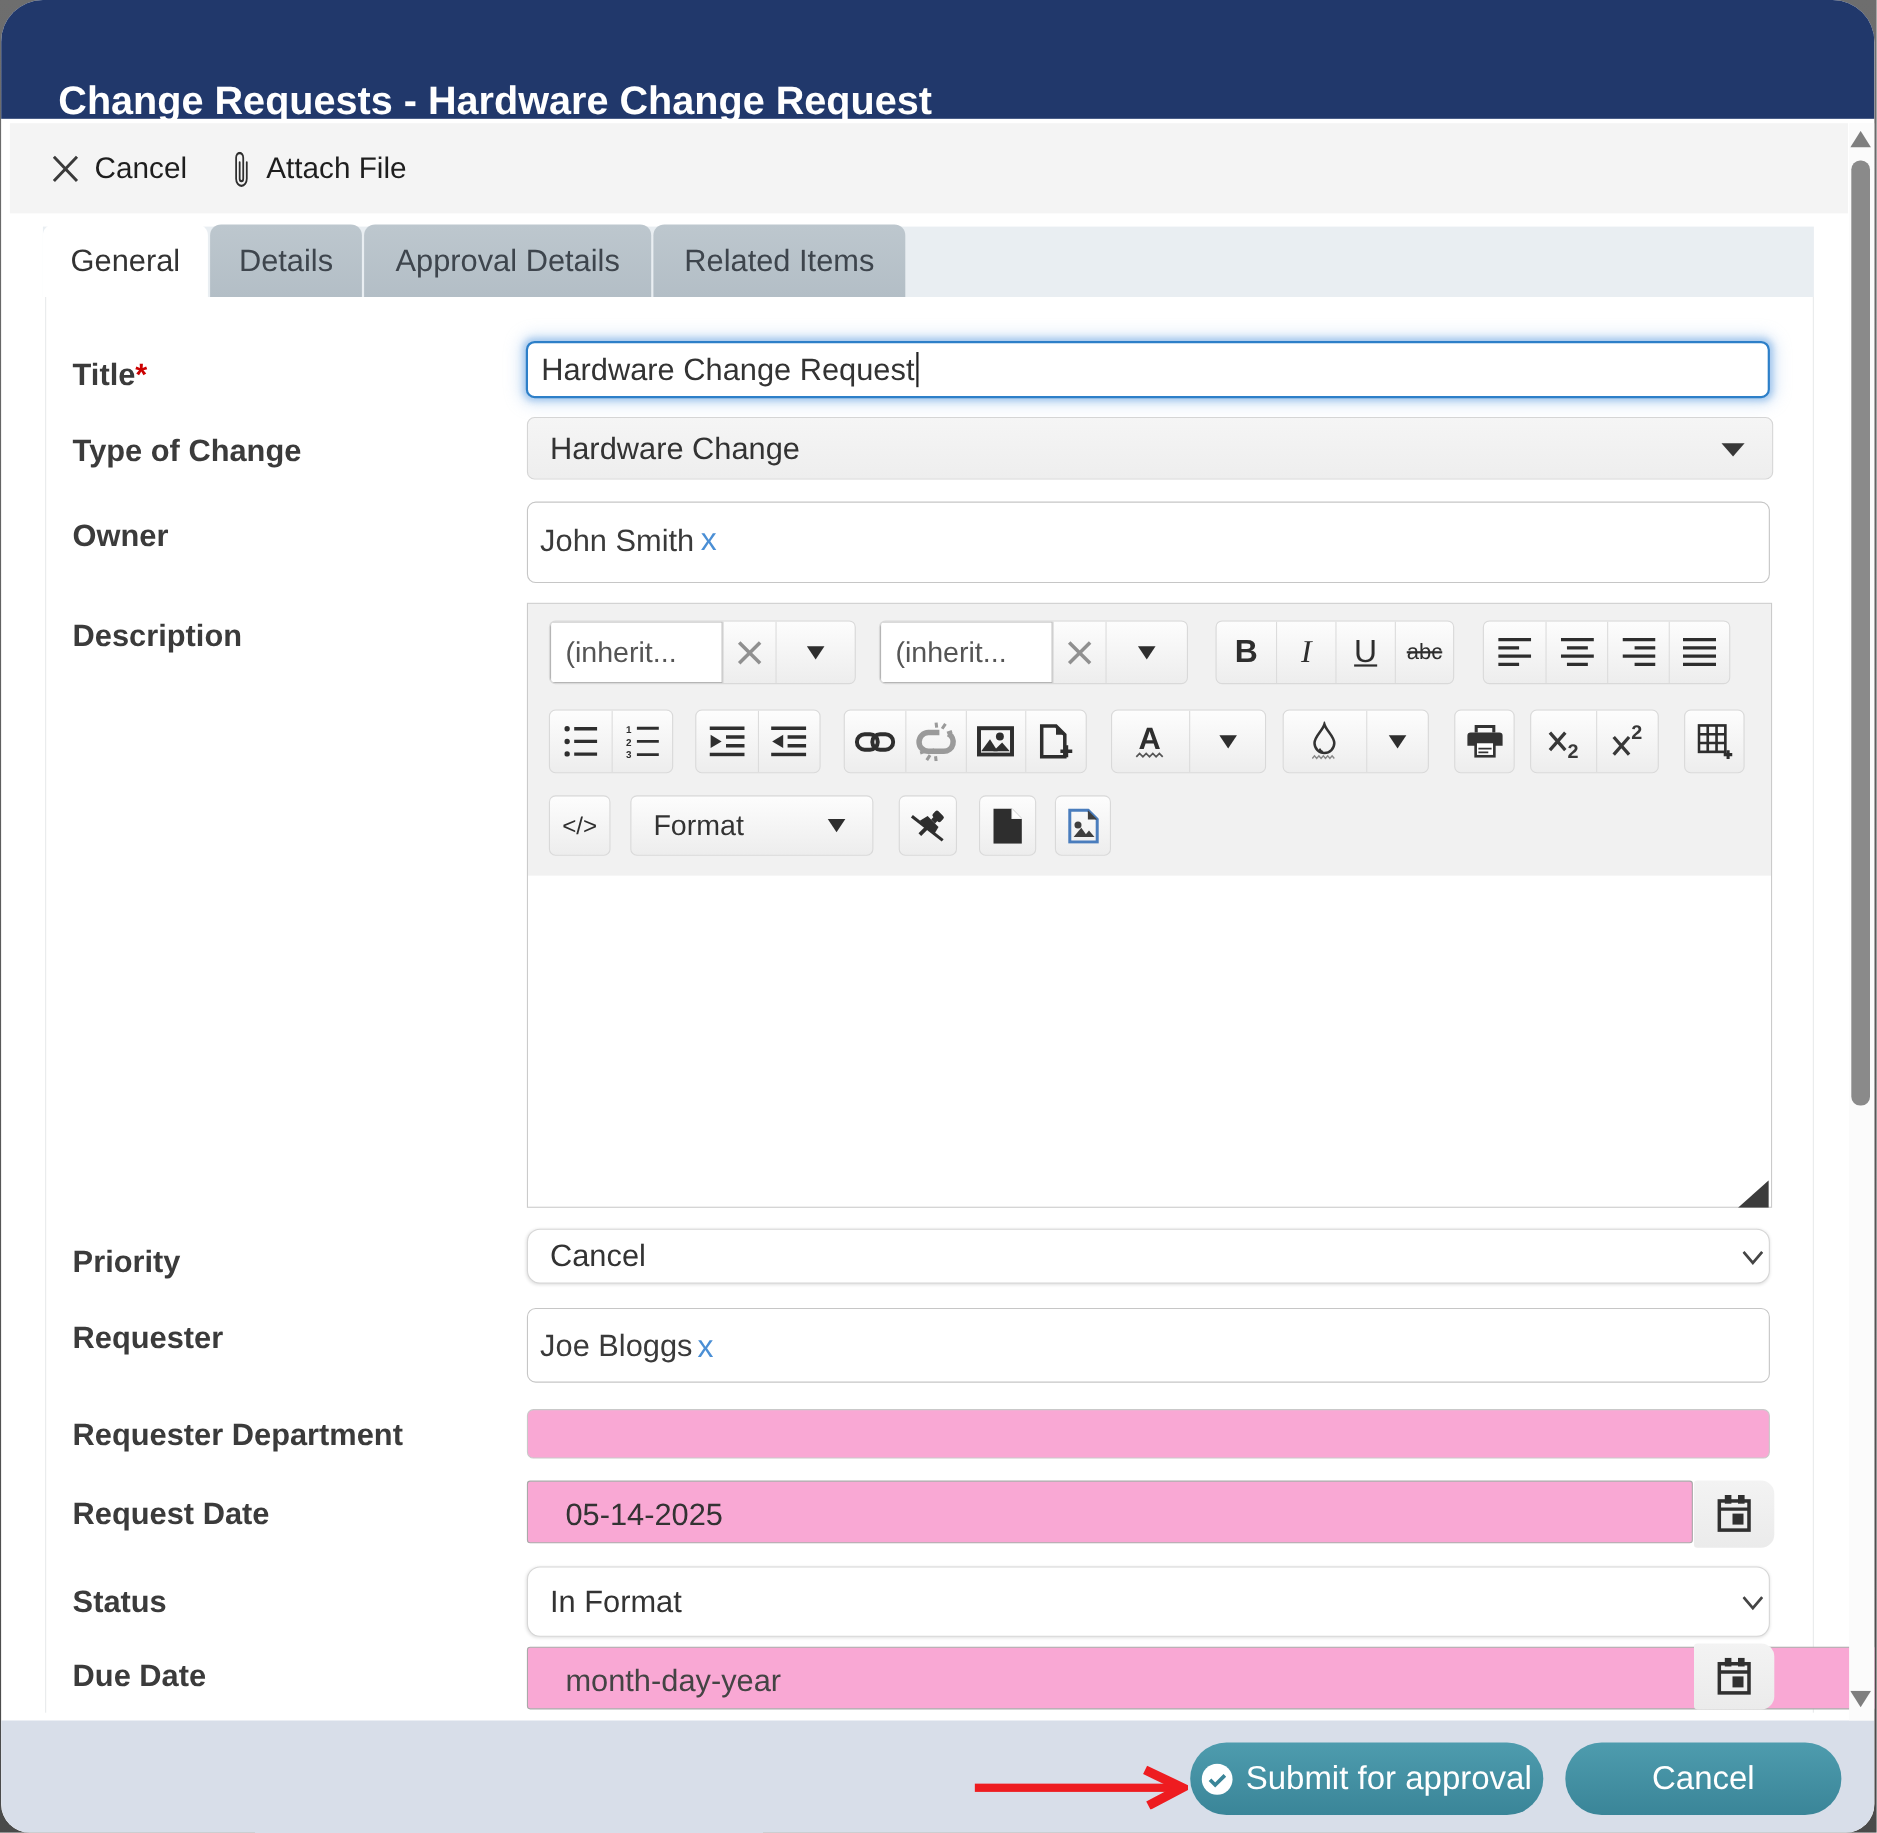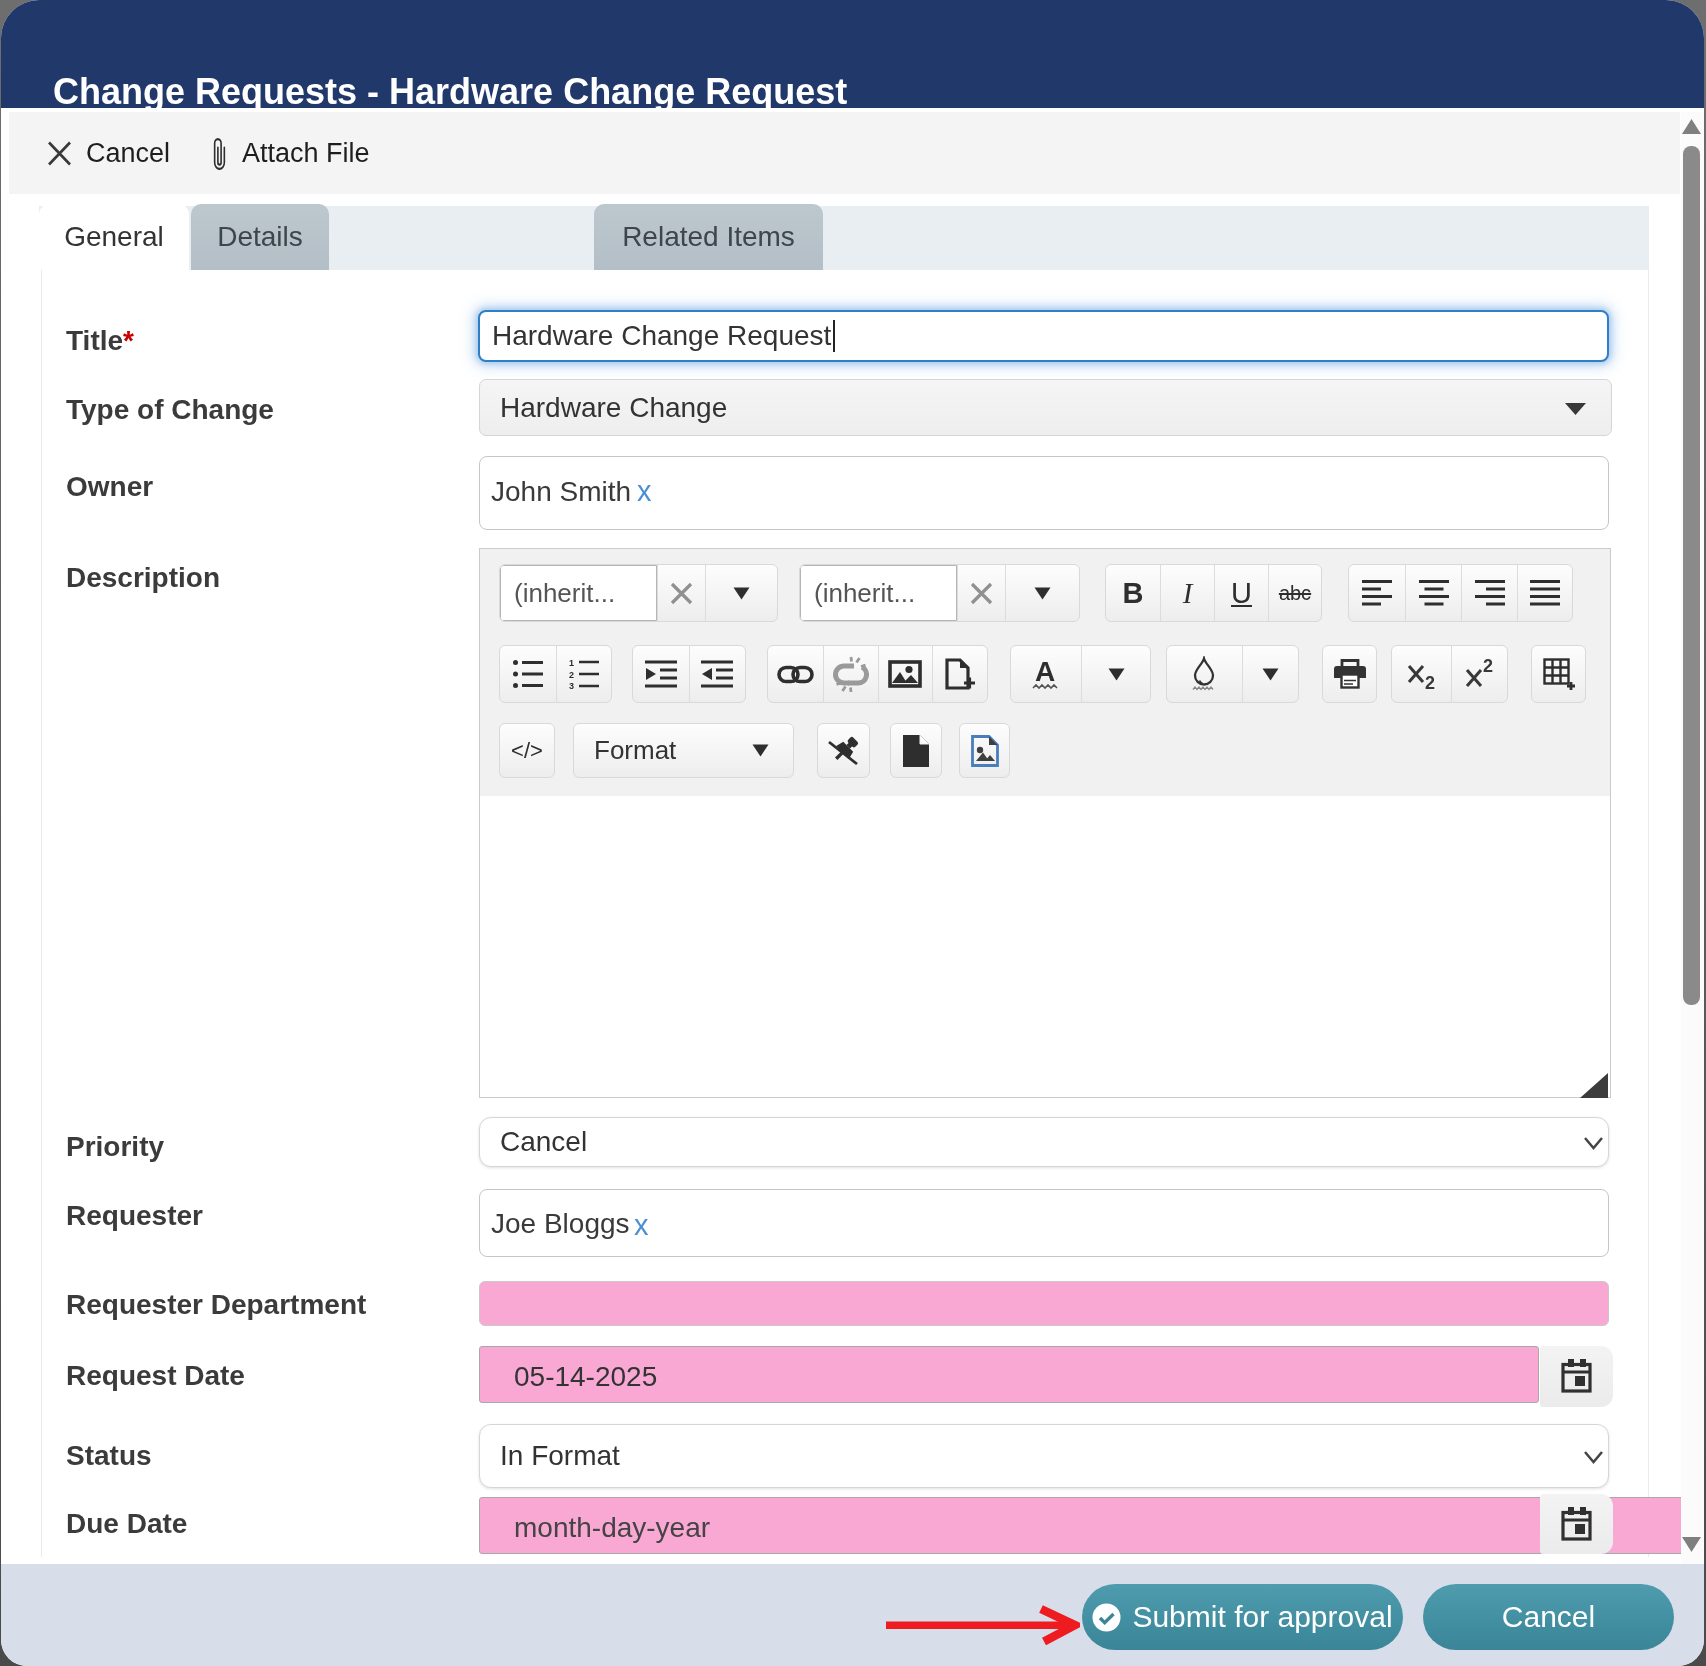--- a/index.html
+++ b/index.html
@@ -72,20 +72,21 @@
       </svg>
     <span class="tbtxt" style="left:77px">Cancel</span>
     <svg class="abs" style="left:200px;top:26px" width="21" height="32" viewBox="1.5 0.5 13 15" preserveAspectRatio="none">
         <path d="M4.5 3a2.5 2.5 0 0 1 5 0v9a1.5 1.5 0 0 1-3 0V5a.5.5 0 0 1 1 0v7a.5.5 0 0 0 1 0V3a1.5 1.5 0 1 0-3 0v9a2.5 2.5 0 0 0 5 0V5a.5.5 0 0 1 1 0v7a3.5 3.5 0 1 1-7 0z" fill="#2f2f2f"></path>
       </svg>
     <span class="tbtxt" style="left:233px">Attach File</span>
   </div>
   <div id="tabband" class="abs"></div>
   <div class="tab active" style="left:38px;width:150px">General</div>
   <div class="tab" style="left:190px;width:138px">Details</div>
+  <div class="tab" style="left:330px;width:261px">Approval Details</div>
   <div class="tab" style="left:593px;width:229px">Related Items</div>
   <div id="cframe" class="abs"></div>
 
   <div class="lbl" style="top:325px">Title<span class="req">*</span></div>
   <div id="titleinput" class="abs">
       <span class="ftxt">Hardware Change Request</span>
       <span style="display:inline-block;width:2px;height:32px;background:#222;margin-left:2px"></span>
     </div>
 
   <div class="lbl" style="top:394px">Type of Change</div>

